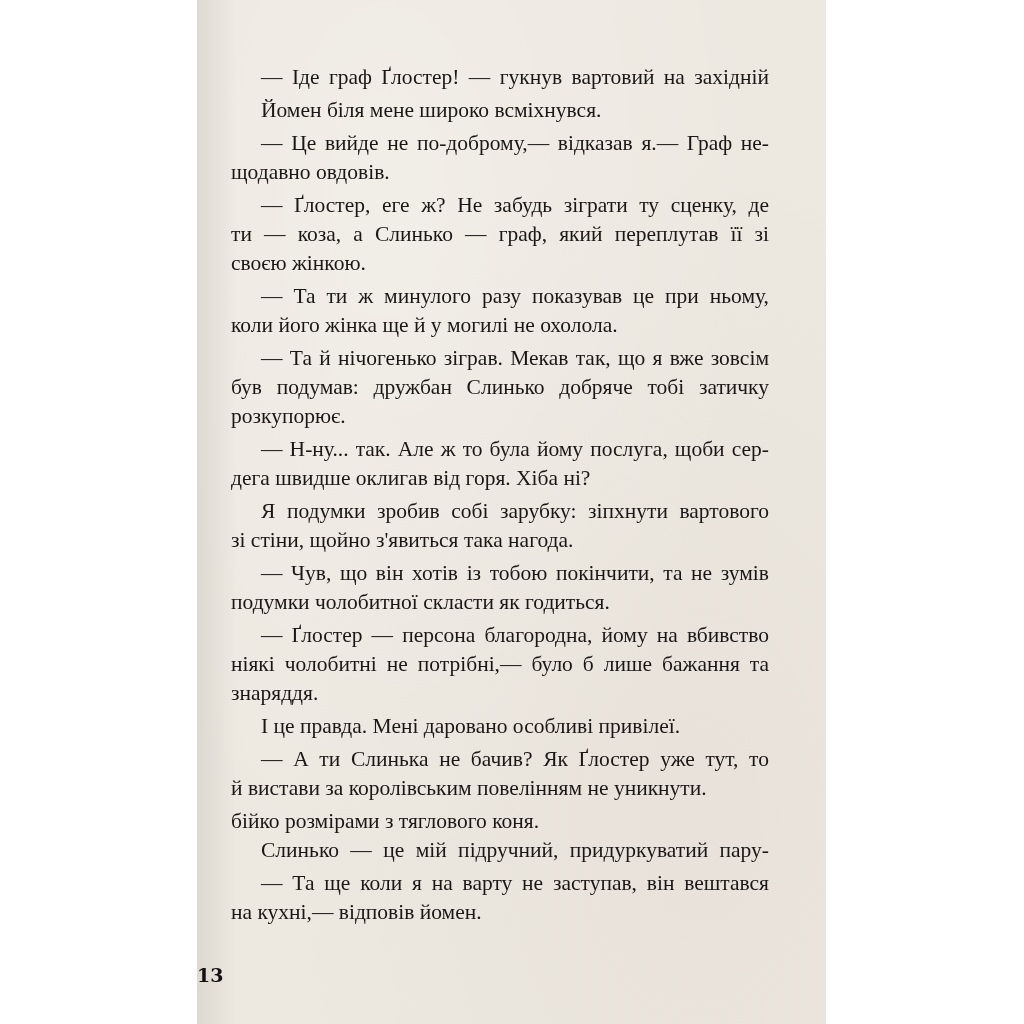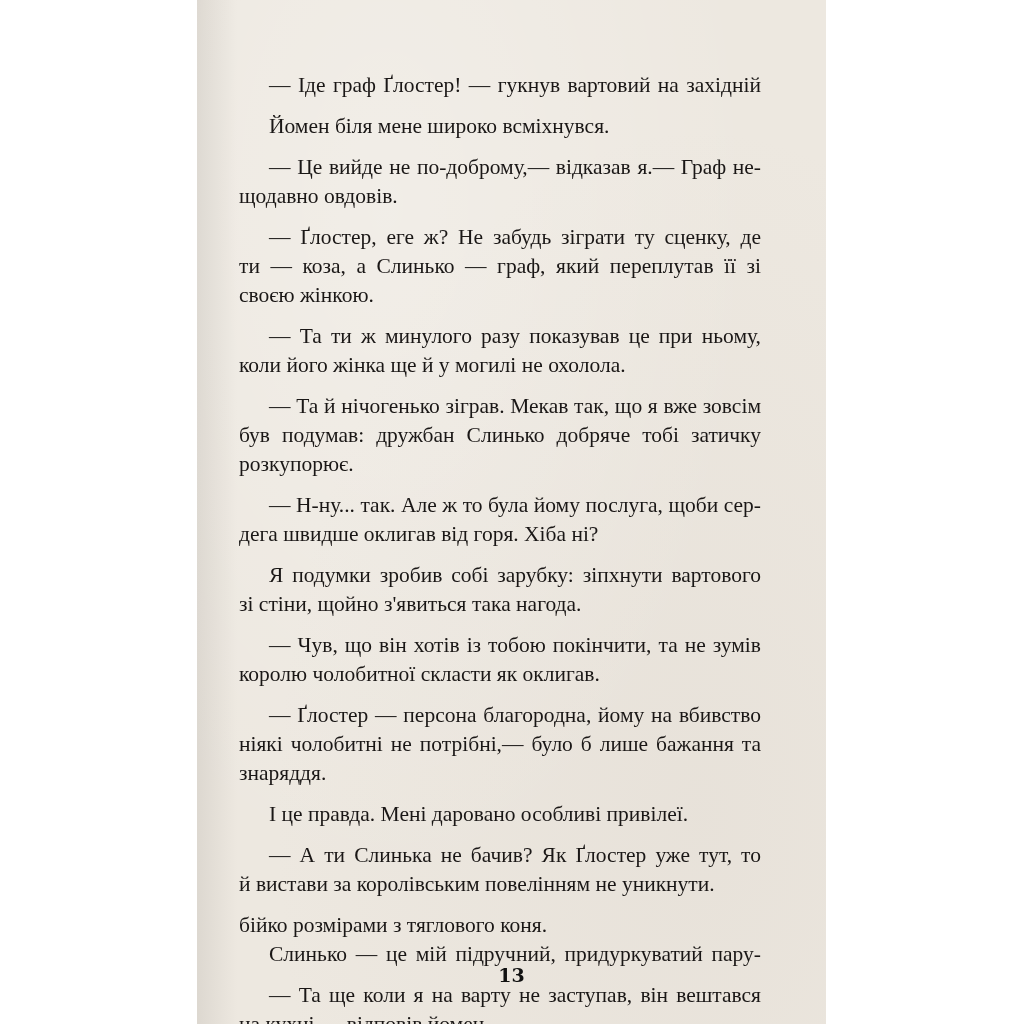--- a/index.html
+++ b/index.html
@@ -33,38 +33,37 @@
       left: 30px;
       top: 59px;
       width: 546px;
       font-family: "Liberation Serif", "DejaVu Serif", serif;
       font-size: 21.5px;
       line-height: 29px;
       color: #1a1716;
       text-align: justify;
     }
     .para {
-      margin: 12px;
+      margin: 4px;
       text-indent: 30px;
       hyphens: manual;
     }
     .line {
       display: block;
       white-space: nowrap;
       text-align-last: justify;
     }
     .line.last {
       text-align-last: left;
     }
     .page-number {
       position: absolute;
       left: 0;
       width: 629px;
       top: 964px;
-      text-align: center;
       font-family: "DejaVu Serif", "Liberation Serif", serif;
       font-weight: bold;
       font-size: 19px;
       color: #111;
     }
   </style>
 </head>
 <body>
 
 <div class="page">
@@ -97,21 +96,21 @@
     <p class="para">
       <span class="line">— Н-ну... так. Але ж то була йому послуга, щоби сер-</span>
       <span class="line last" style="text-indent:0">дега швидше оклигав від горя. Хіба ні?</span>
     </p>
     <p class="para">
       <span class="line">Я подумки зробив собі зарубку: зіпхнути вартового</span>
       <span class="line last" style="text-indent:0">зі стіни, щойно з'явиться така нагода.</span>
     </p>
     <p class="para">
       <span class="line">— Чув, що він хотів із тобою покінчити, та не зумів</span>
-      <span class="line last" style="text-indent:0">королю чолобитної скласти як оклигав.</span>
+      <span class="line last" style="text-indent:0">подумки чолобитної скласти як годиться.</span>
     </p>
     <p class="para">
       <span class="line">— Ґлостер — персона благородна, йому на вбивство</span>
       <span class="line" style="text-indent:0">ніякі чолобитні не потрібні,— було б лише бажання та</span>
       <span class="line last" style="text-indent:0">знаряддя.</span>
     </p>
     <p class="para">
     </p>
     <p class="para">
       <span class="line last">І це правда. Мені даровано особливі привілеї.</span>

